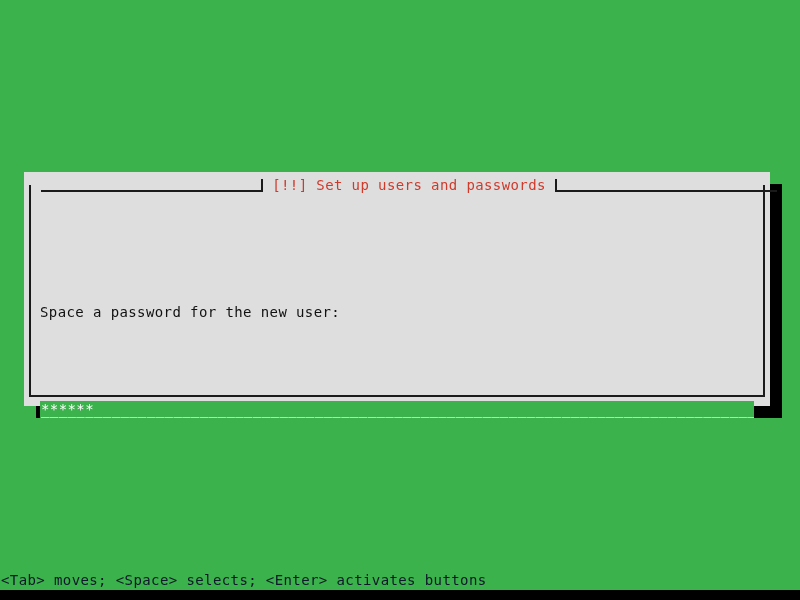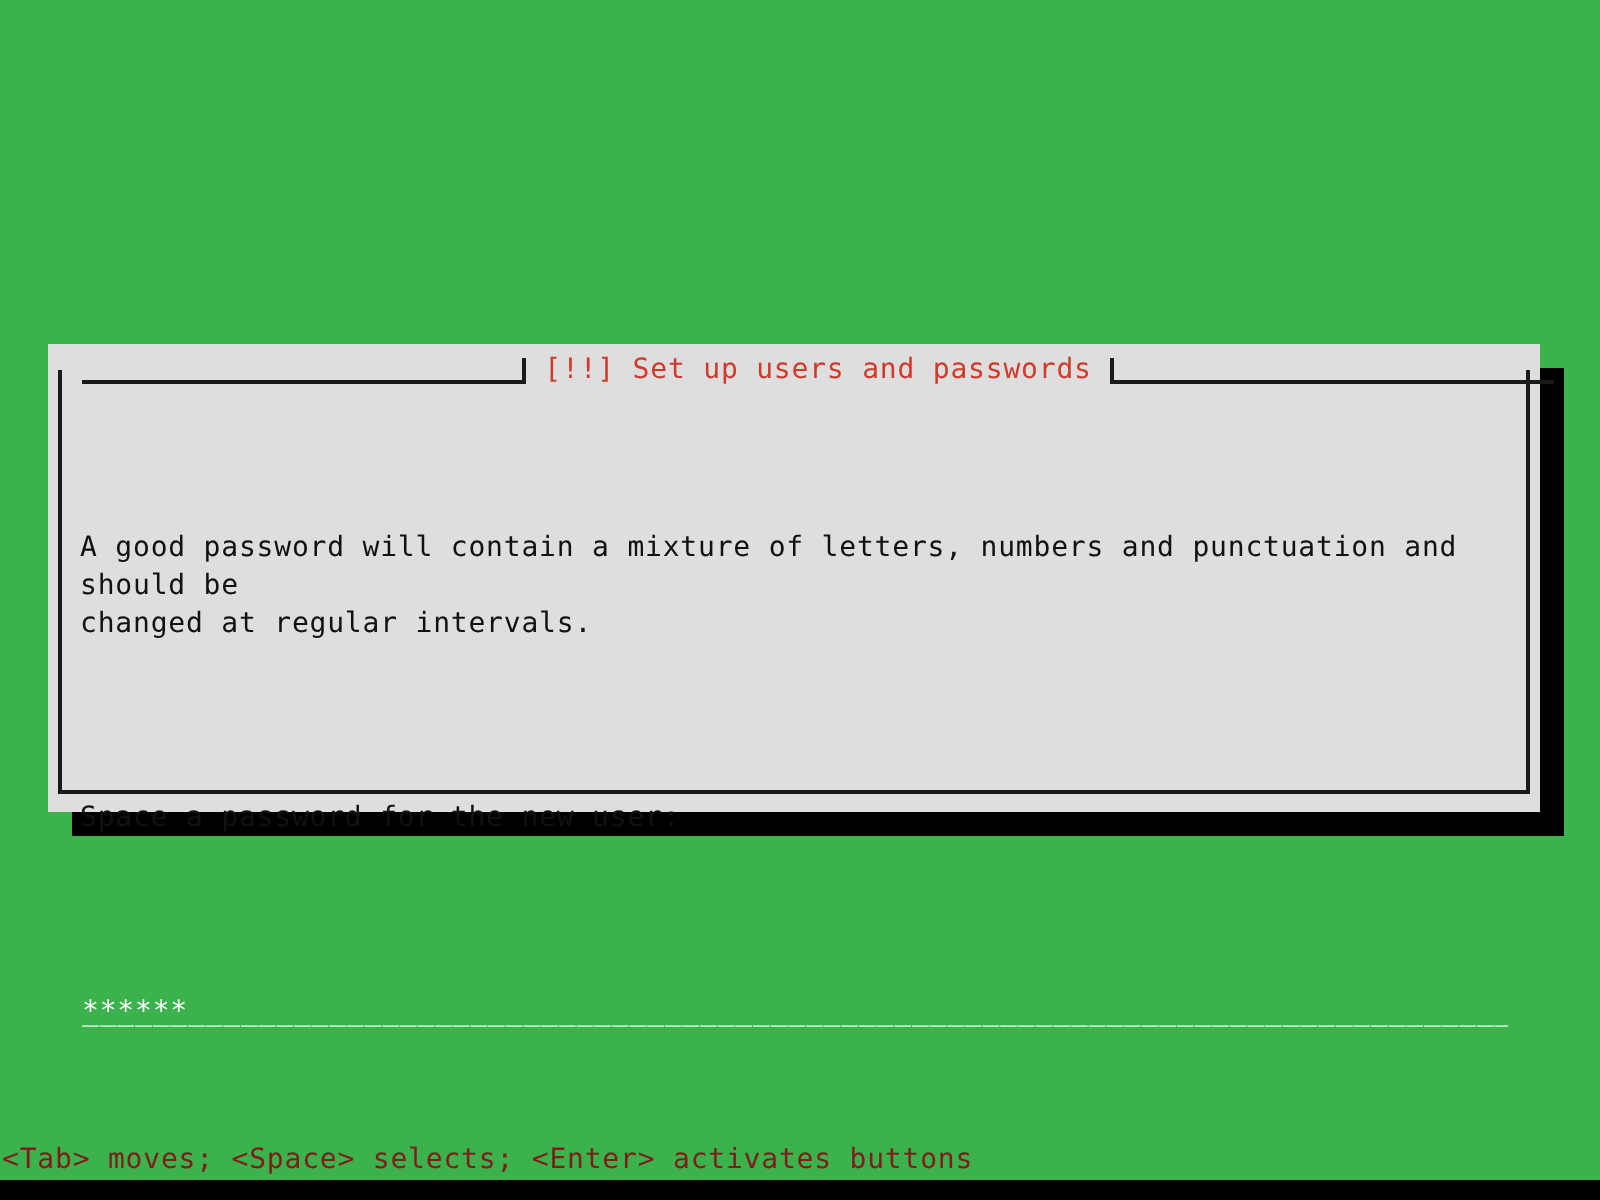--- a/index.html
+++ b/index.html
@@ -146,21 +146,21 @@
     height: 19px;
   }
 
   
   .helpbar {
     position: absolute;
     left: 0;
     bottom: 10px;
     width: 800px;
     height: 20px;
-    color: #7f1d1d;
+    color: #0f172a;
     background: #3bb24b;
     font-size: 14px;
     line-height: 20px;
     white-space: pre;
     letter-spacing: 0.4px;
     padding-left: 1px;
     box-sizing: border-box;
   }
   .bottom-strip {
     position: absolute;
@@ -183,22 +183,20 @@
     <div class="dialog-titlebar">
       <div class="title-rule left"></div>
       <div class="dialog-title">[!!] Set up users and passwords</div>
       <div class="title-rule right"></div>
     </div>
 
     <div class="dialog-frame"></div>
 
     <div class="dialog-body">
 
-      <p class="paragraph para-intro">A good password will contain a mixture of letters, numbers and punctuation and should be
-changed at regular intervals.</p>
 
       <p class="paragraph para-prompt">Space a password for the new user:</p>
 
       <div class="password-field">
         <div class="password-fill">______________________________________________________________________________________</div>
         <div class="password-masked">******</div>
       </div>
 
       <div class="checkbox-row">
         

